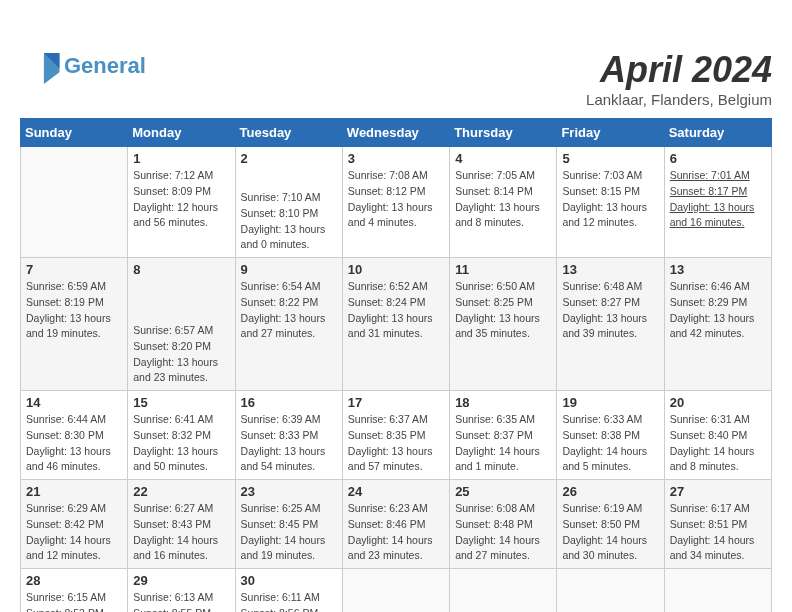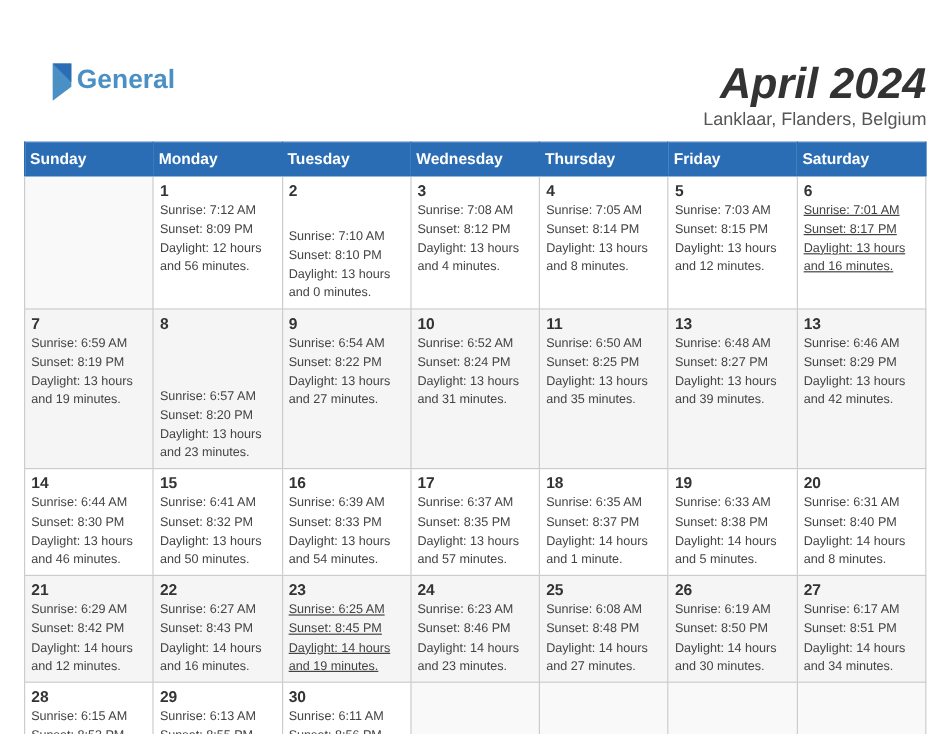--- a/index.html
+++ b/index.html
@@ -282,21 +282,21 @@
         </td>
         <td>
           <span class="day-num">22</span>
           <div class="day-info" style="white-space: pre-line;">Sunrise: 6:27 AM
 Sunset: 8:43 PM
 Daylight: 14 hours
 and 16 minutes.</div>
         </td>
         <td>
           <span class="day-num">23</span>
-          <div class="day-info" style="white-space: pre-line; text-decoration: underline;">Sunrise: 6:25 AM
+          <div class="day-info" style="white-space: pre-line;">Sunrise: 6:25 AM
 Sunset: 8:45 PM
 Daylight: 14 hours
 and 19 minutes.</div>
         </td>
         <td>
           <span class="day-num">24</span>
           <div class="day-info" style="white-space: pre-line;">Sunrise: 6:23 AM
 Sunset: 8:46 PM
 Daylight: 14 hours
 and 23 minutes.</div>

